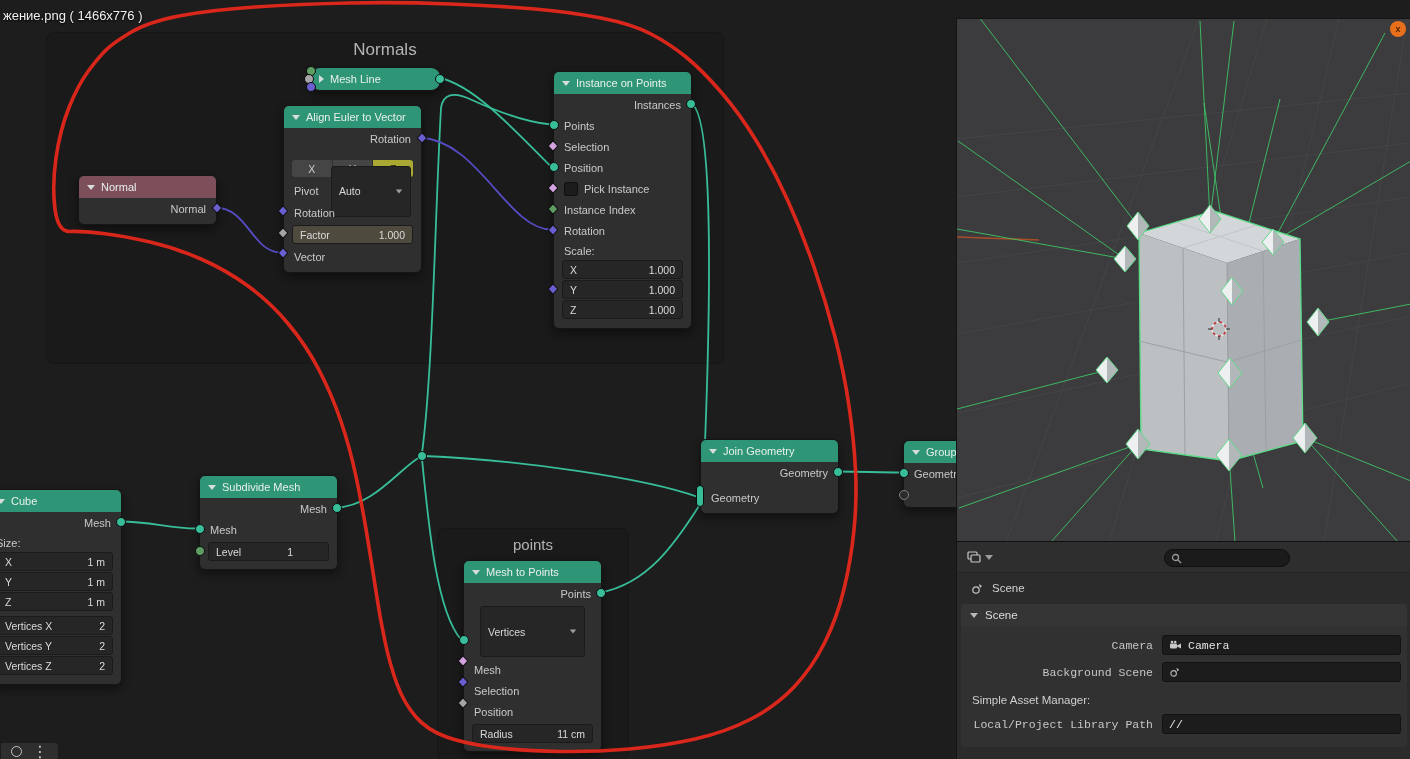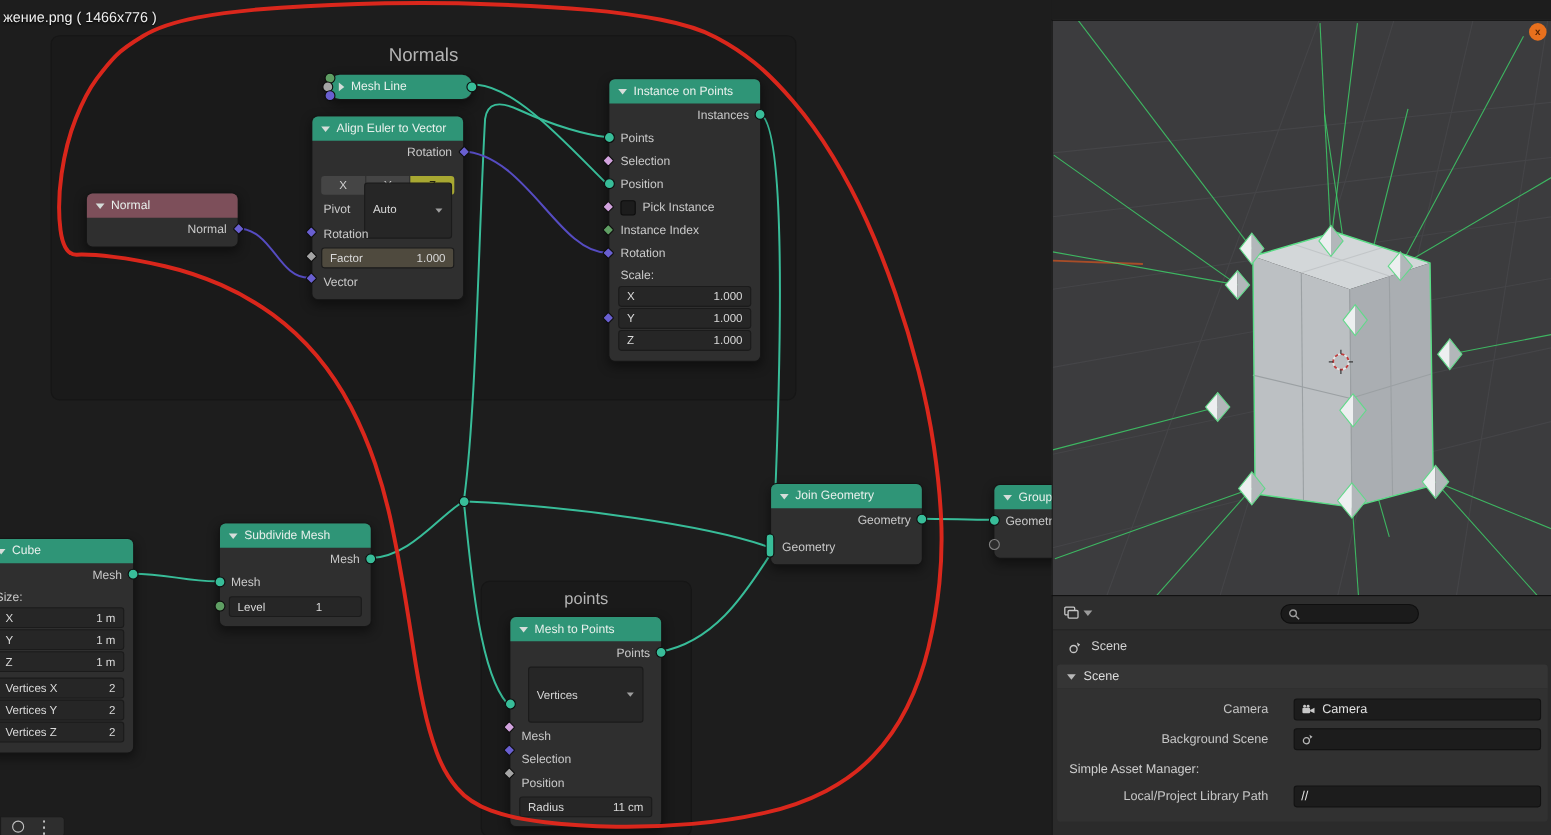--- a/index.html
+++ b/index.html
@@ -56,21 +56,21 @@
   
   .props{position:absolute;left:956px;top:541px;width:454px;height:218px;background:#2b2b2b;
          border-left:1px solid #141414;border-top:1px solid #101010;overflow:hidden;color:#c9c9c9;font-size:11.5px;}
   .props-header{height:30px;display:flex;align-items:center;padding:0 10px;background:#2e2e2e;border-bottom:1px solid #232323;position:relative;}
   .search{position:absolute;left:207px;top:7px;width:112px;height:16px;background:#1b1b1b;border:1px solid #0f0f0f;
           border-radius:9px;display:flex;align-items:center;padding:0 6px;gap:5px;}
   .props-path{height:30px;display:flex;align-items:center;padding-left:14px;gap:8px;color:#d2d2d2;}
   .panel{margin:1px 4px 0 4px;}
   .panel-header{height:22px;background:#353535;border-radius:3px 3px 0 0;display:flex;align-items:center;gap:7px;padding:0 9px;color:#dcdcdc;}
   .panel-body{background:#313131;border-radius:0 0 3px 3px;padding:9px 6px 6px 0;}
-  .prow{display:grid;grid-template-columns:192px 1fr;align-items:center;gap:23px;margin-bottom:7px;}
+  .prow{display:grid;grid-template-columns:192px 1fr;align-items:center;gap:9px;margin-bottom:7px;font-family:Liberation Mono, monospace;}
   .prow .pl{text-align:right;color:#c6c6c6;}
   .pf{height:18px;background:#1c1c1c;border:1px solid #121212;border-radius:3px;display:flex;align-items:center;gap:6px;padding:0 6px;color:#e3e3e3;}
   .asset{margin:12px 0 8px 11px;color:#cfcfcf;}
   .icn{flex:none;display:inline-flex;}
 </style>
 </head>
 <body>
 
 <div class="stage">
 
@@ -95,21 +95,21 @@
         <path d="M690,103.5 C714,107 711,300 704,468 C703,484 701,490 699,492"></path>
         <path d="M837,471.5 C860,471.5 880,472.5 901,472.5"></path>
       </g>
       <g fill="none" stroke="#564cc2" stroke-width="1.8">
         <path d="M215,207.5 C248,207.5 252,252.5 281,252.5"></path>
         <path d="M420,137.5 C478,140 508,229.5 551,229.5"></path>
       </g>
       <circle cx="422" cy="456" r="4.5" fill="#38bd99" stroke="#101010"></circle>
     </svg>
 
-    <div class="node" style="left:299px;top:67px;width:129px;height:22px;border-radius:9px;">
+    <div class="node" style="left:310px;top:67px;width:129px;height:22px;border-radius:9px;">
       <div class="hd teal pill">
         <span class="tri-r"></span>
         <span>Mesh Line</span>
       </div>
       <span class="sk c int" style="top:-2px;"></span>
       <span class="sk c flo" style="top:6px;left:-7px;"></span>
       <span class="sk c vec" style="top:14px;"></span>
       <span class="sk c geo r" style="top:6px;"></span>
     </div>
 

